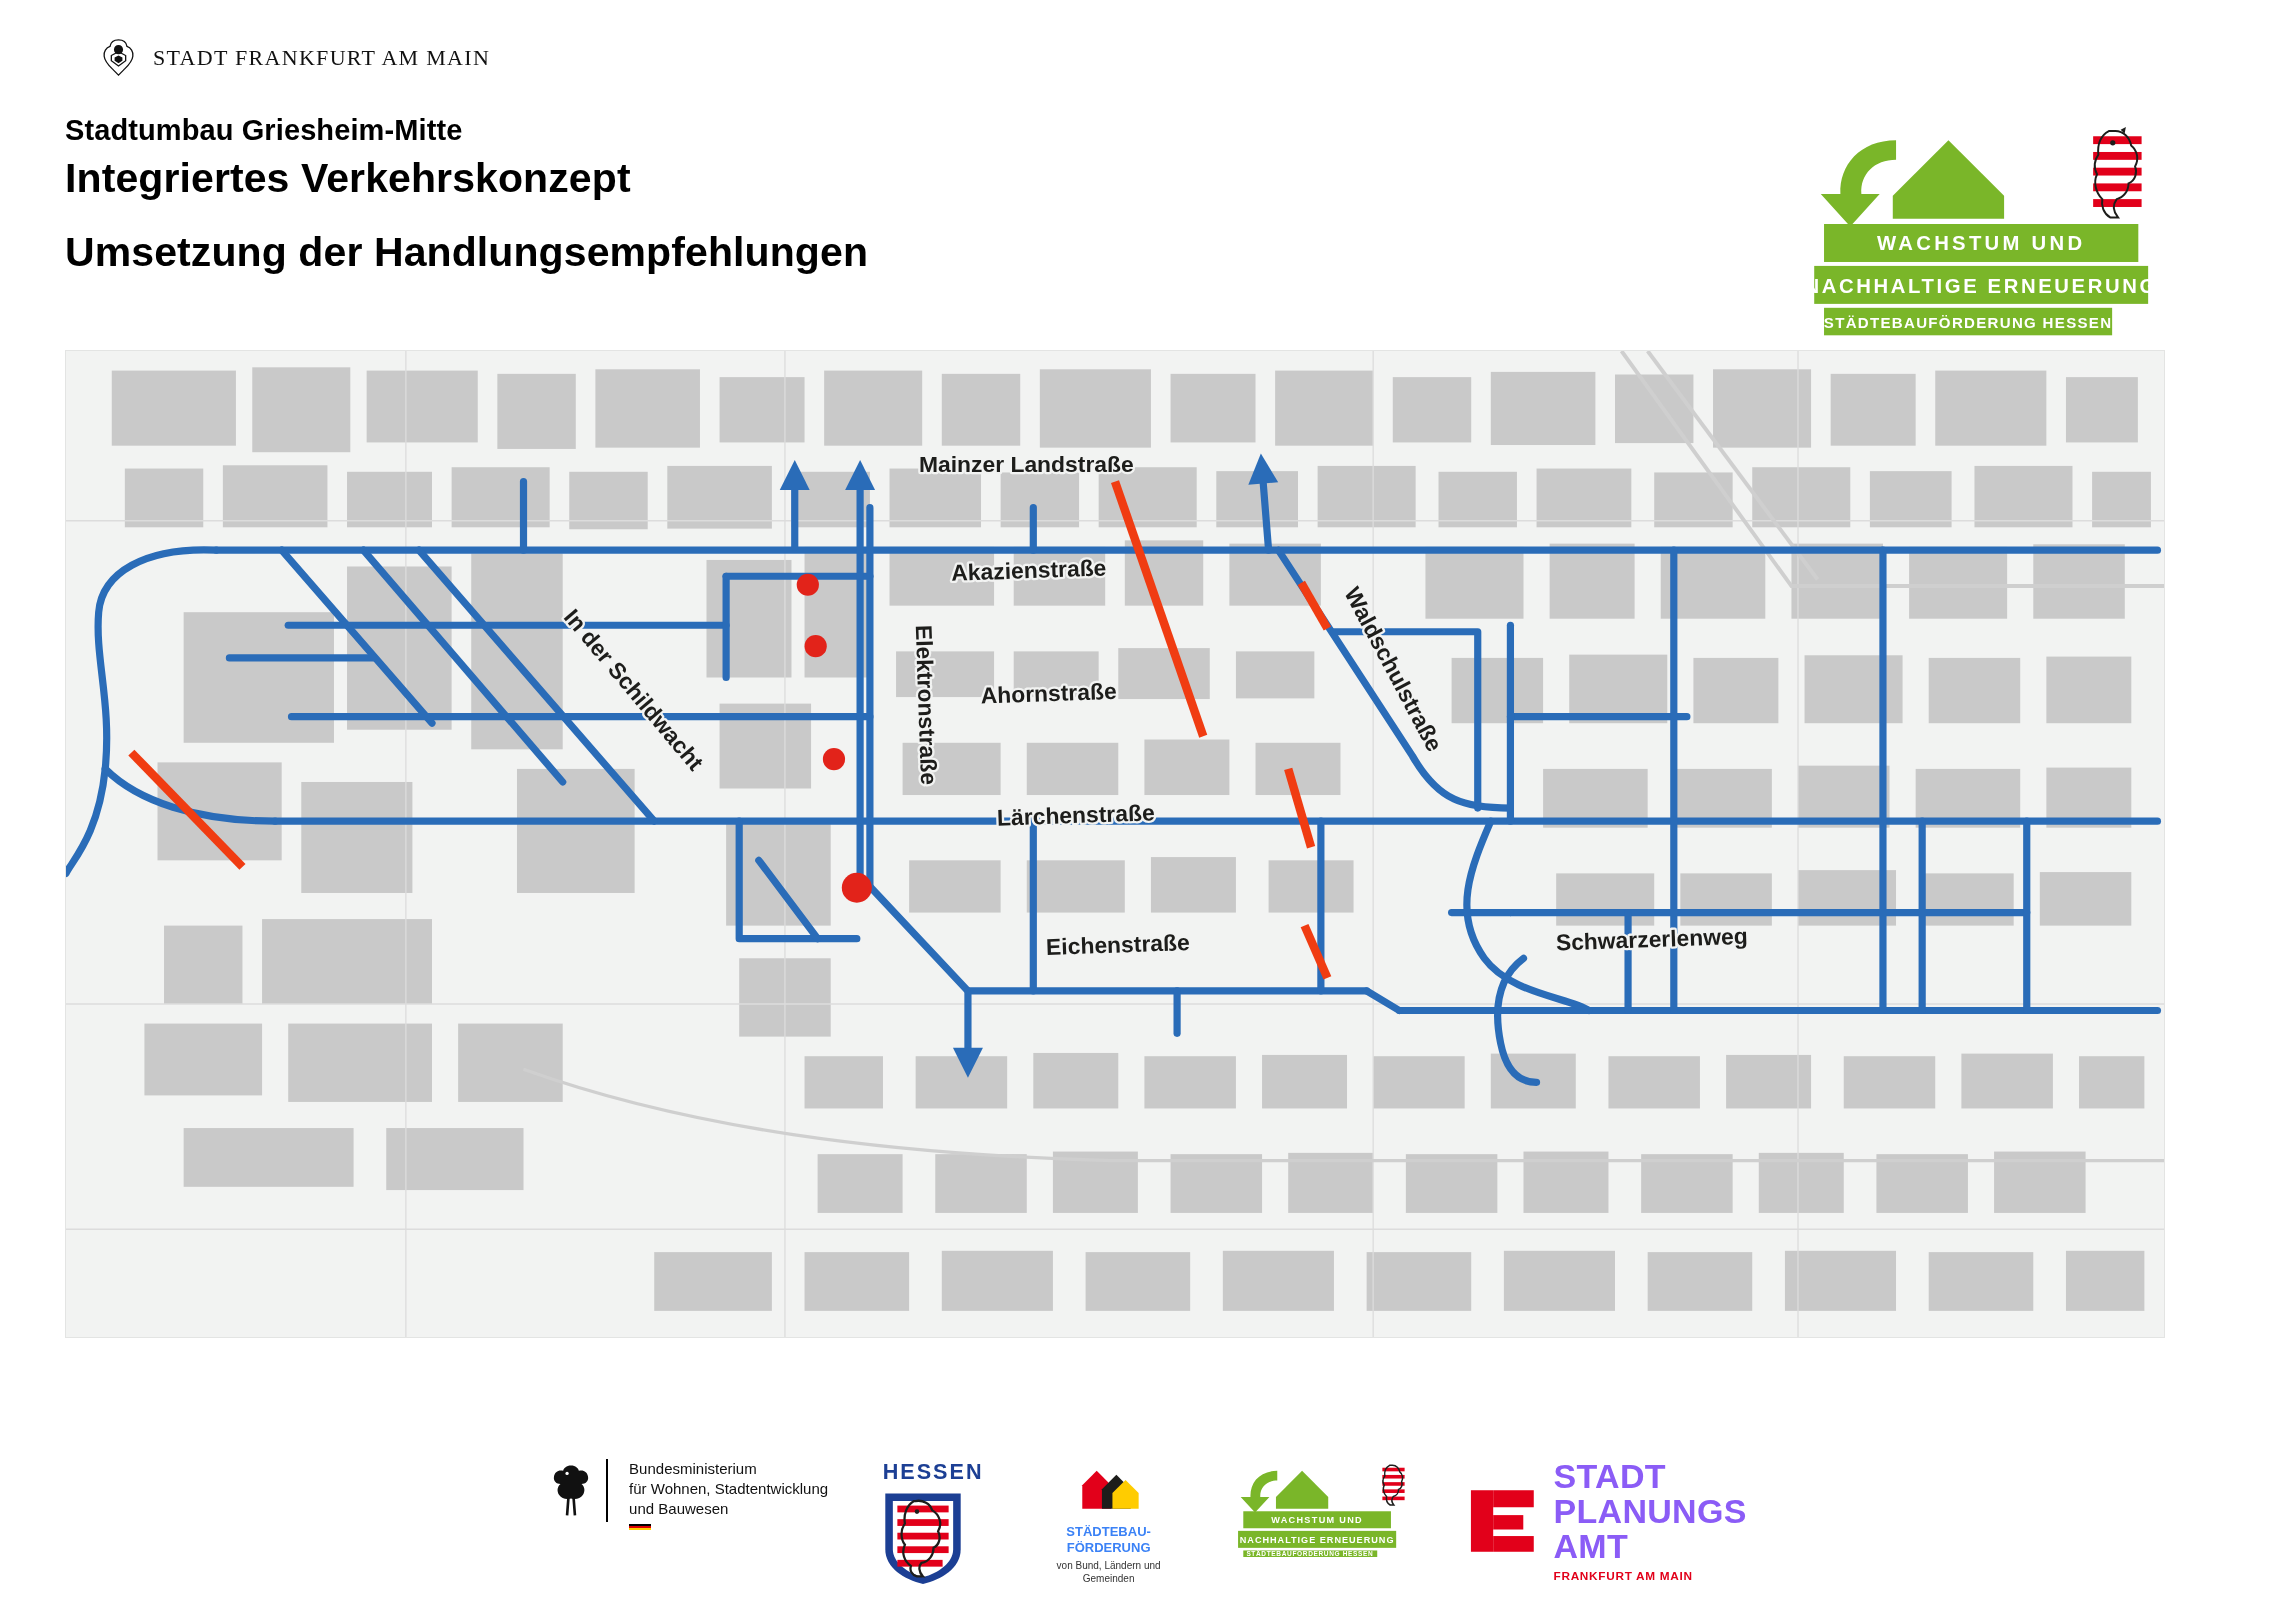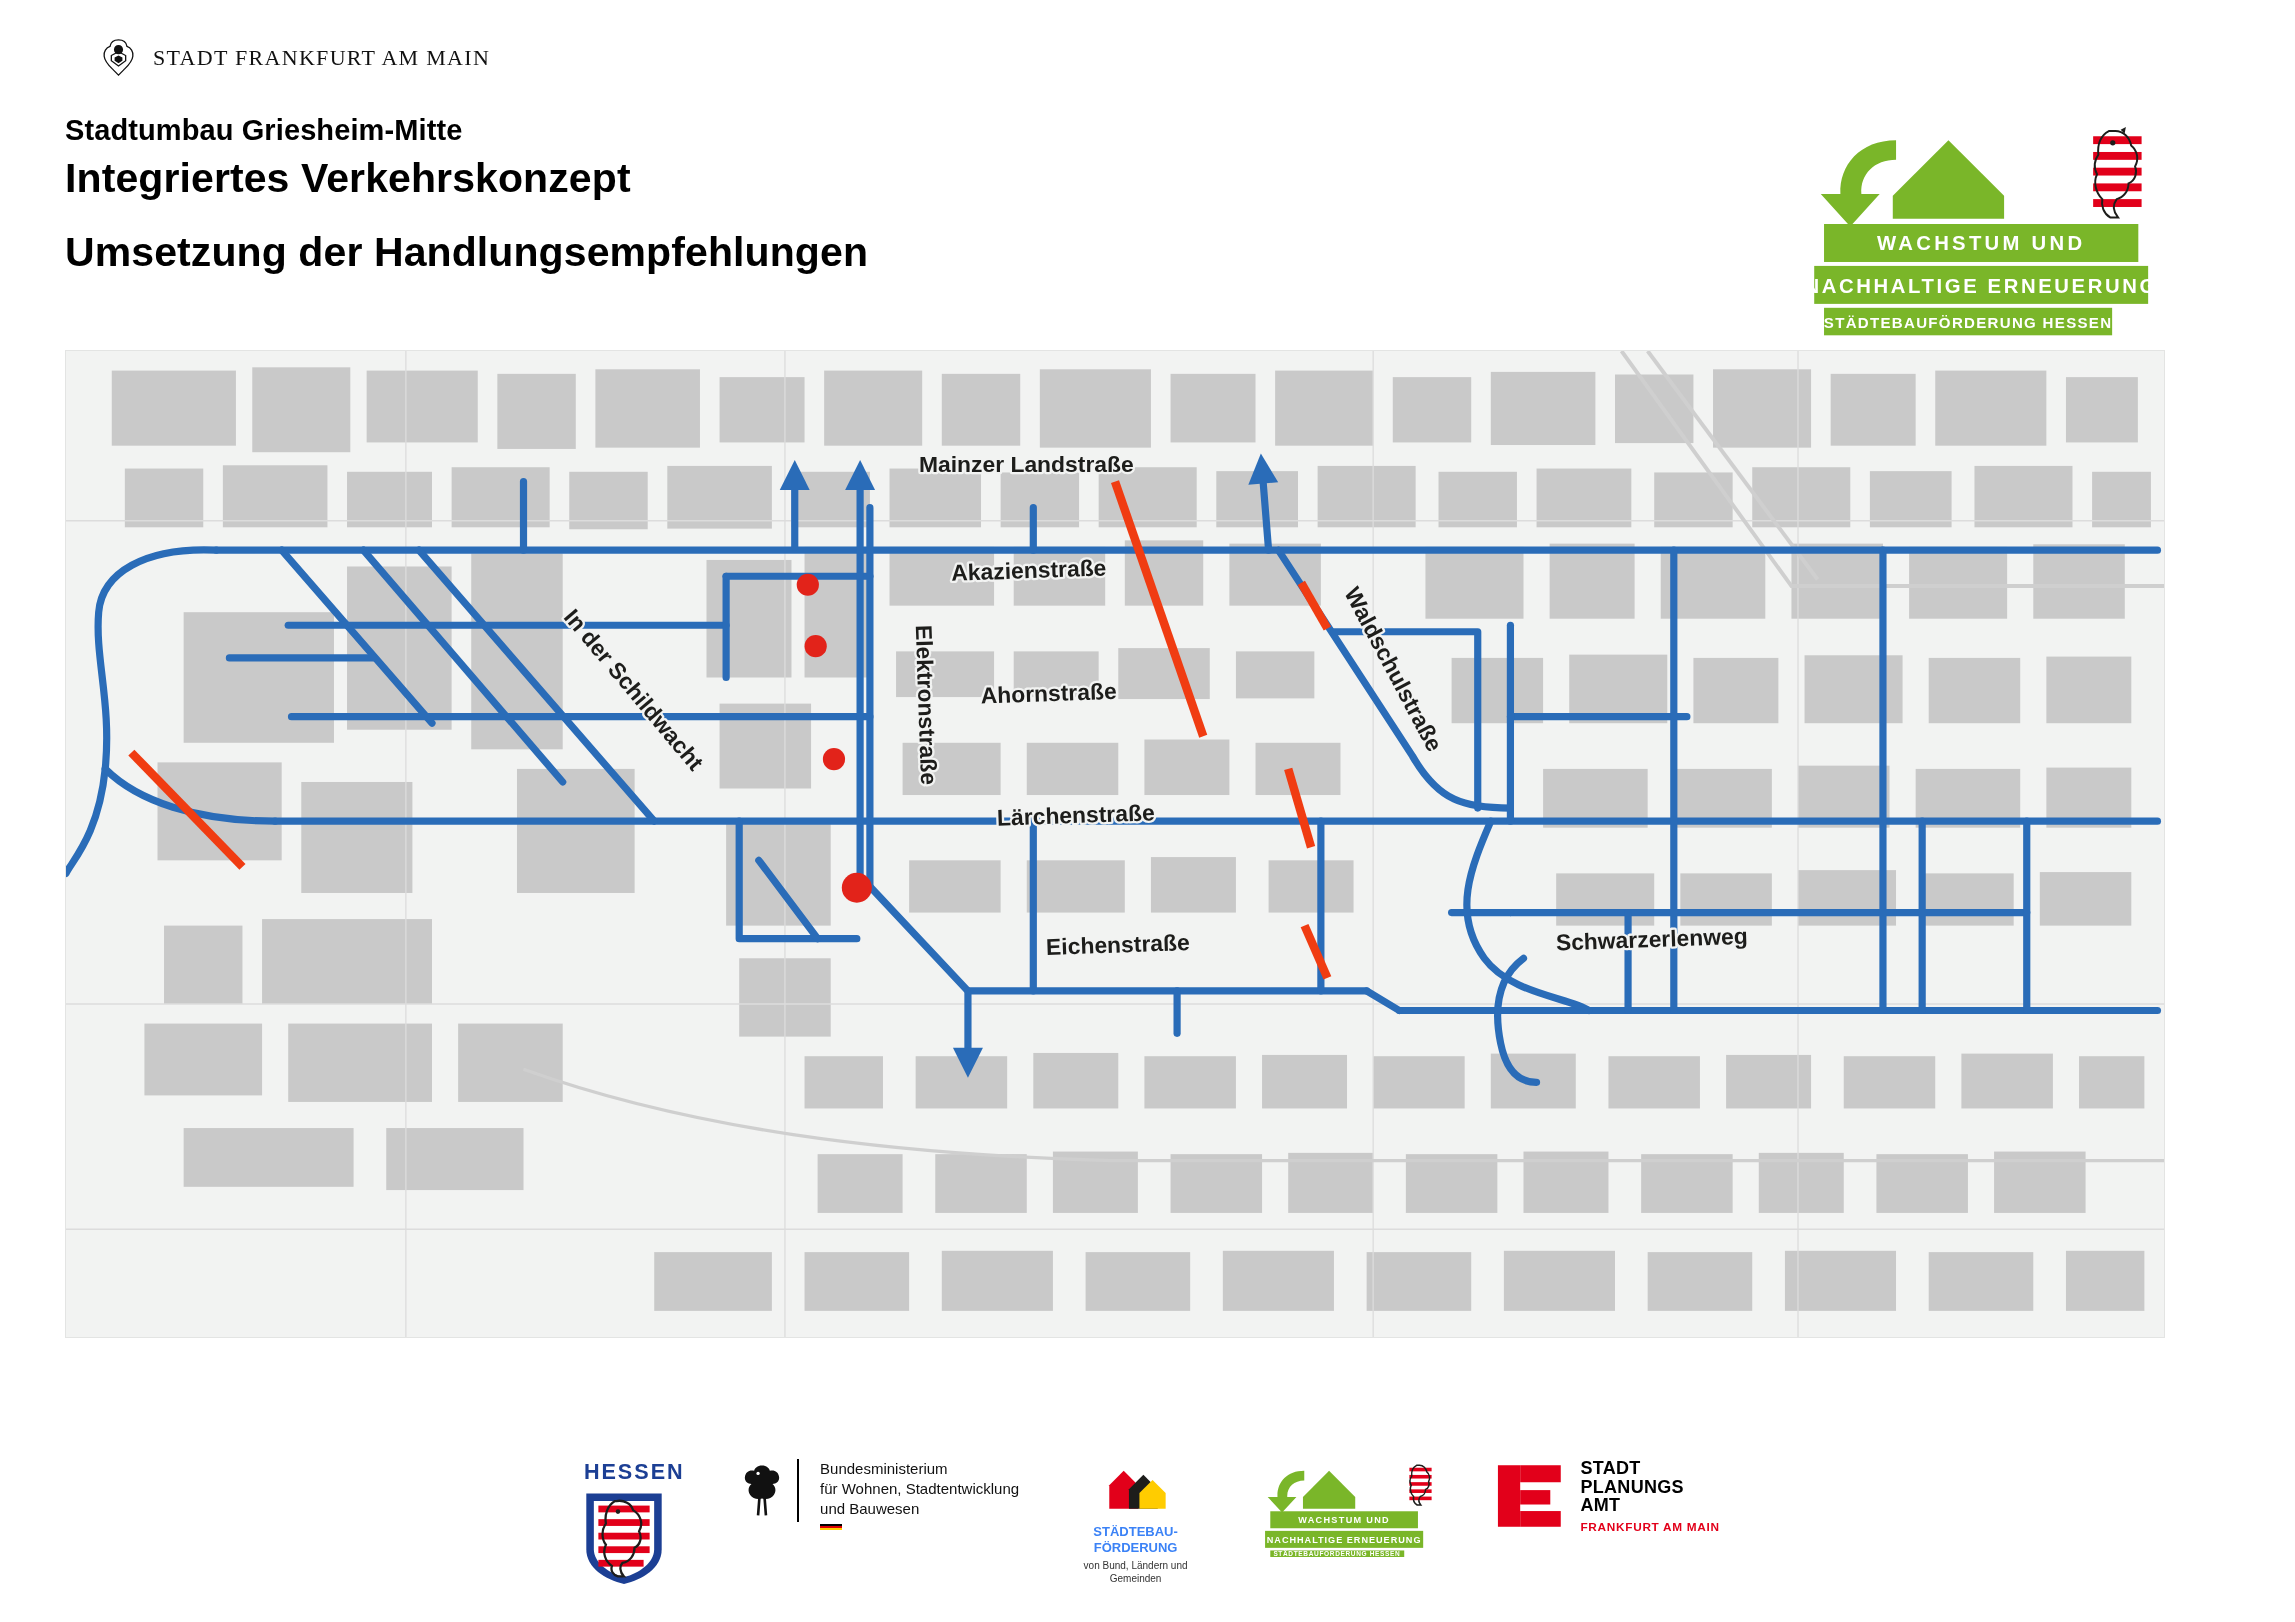--- a/index.html
+++ b/index.html
@@ -134,21 +134,21 @@
     font-size: 13px; font-weight: bold; line-height: 1.22; color: #3b82f6; margin-top: 3.9px;
   }
   .staedtebau .sb-sub {
     font-size: 10px; line-height: 1.25; color: #333; margin-top: 4.6px;
   }
 
   .wachstum-small { width: 196px; height: 98px; }
 
   .stadtplanungsamt { display: flex; align-items: center; gap: 14.4px; }
   .stadtplanungsamt .spa-txt {
-    font-size: 18px; font-weight: bold; line-height: 1.03; color: #000000; letter-spacing: 0.3px;
+    font-size: 34px; font-weight: bold; line-height: 1.03; color: #8b5cf6; letter-spacing: 0.3px;
   }
   .stadtplanungsamt .spa-sub {
     font-size: 11.8px; font-weight: bold; color: #e2001a; margin-top: 5.2px; letter-spacing: 0.7px;
   }
 </style>
 </head>
 <body>
 
 <div id="city-logo">
   <svg class="crest" viewBox="0 0 66 66">
@@ -449,52 +449,52 @@
       <text class="street-label" x="2280" y="918" transform="rotate(-2 2280 918)">Schwarzerlenweg</text>
       <text class="street-label" x="760" y="408" transform="rotate(50 760 408)">In der Schildwacht</text>
       <text class="street-label" x="1300" y="420" transform="rotate(88 1300 420)">Elektronstraße</text>
       <text class="street-label" x="1955" y="370" transform="rotate(62 1955 370)">Waldschulstraße</text>
     </g>
   </svg>
 </div>
 
 <div id="footer">
 
+  <div class="logo-item bmwsb">
+    <svg class="eagle" viewBox="0 0 70 96">
+      <path d="M35 10 C28 10 24 14 23 18 C16 16 10 20 9 27 C8 34 13 38 19 38 C14 42 13 49 17 55 C21 61 29 62 35 60 C41 62 49 61 53 55 C57 49 56 42 51 38 C57 38 62 34 61 27 C60 20 54 16 47 18 C46 14 42 10 35 10 Z" fill="#111"></path>
+      <path d="M31 60 L29 86 M39 60 L41 86" stroke="#111" stroke-width="4"></path>
+      <circle cx="29" cy="22" r="2.5" fill="#fff"></circle>
+    </svg>
+    <div class="divider"></div>
+    <div>
+      <div class="txt">
+        <div>Bundesministerium</div>
+        <div>für Wohnen, Stadtentwicklung</div>
+        <div>und Bauwesen</div>
+      </div>
+      <div class="flag"></div>
+    </div>
+  </div>
+
   <div class="logo-item hessen-logo">
     <div class="hname">HESSEN</div>
     <svg viewBox="0 0 120 130" width="98" height="98">
       <path d="M10 6 H110 V80 C110 105 85 120 60 126 C35 120 10 105 10 80 Z" fill="#1c3f94"></path>
       <path d="M20 16 H100 V80 C100 98 80 112 60 117 C40 112 20 98 20 80 Z" fill="#ffffff"></path>
       <g>
         <rect x="26" y="22" width="68" height="9" fill="#e2001a"></rect>
         <rect x="26" y="40" width="68" height="9" fill="#e2001a"></rect>
         <rect x="26" y="58" width="68" height="9" fill="#e2001a"></rect>
         <rect x="26" y="76" width="68" height="9" fill="#e2001a"></rect>
         <rect x="26" y="94" width="60" height="9" fill="#e2001a"></rect>
       </g>
       <path d="M48 16 C38 22 34 34 36 46 C30 54 30 66 36 74 C31 84 35 96 44 102 C42 108 45 114 52 116 L60 116 C54 110 54 102 58 98 C68 96 74 88 74 78 C82 74 84 64 80 56 C86 46 82 34 72 28 C70 20 60 14 50 16 Z" fill="none" stroke="#1d1d1b" stroke-width="3"></path>
       <circle cx="52" cy="30" r="3" fill="#1d1d1b"></circle>
     </svg>
-  </div>
-
-  <div class="logo-item bmwsb">
-    <svg class="eagle" viewBox="0 0 70 96">
-      <path d="M35 10 C28 10 24 14 23 18 C16 16 10 20 9 27 C8 34 13 38 19 38 C14 42 13 49 17 55 C21 61 29 62 35 60 C41 62 49 61 53 55 C57 49 56 42 51 38 C57 38 62 34 61 27 C60 20 54 16 47 18 C46 14 42 10 35 10 Z" fill="#111"></path>
-      <path d="M31 60 L29 86 M39 60 L41 86" stroke="#111" stroke-width="4"></path>
-      <circle cx="29" cy="22" r="2.5" fill="#fff"></circle>
-    </svg>
-    <div class="divider"></div>
-    <div>
-      <div class="txt">
-        <div>Bundesministerium</div>
-        <div>für Wohnen, Stadtentwicklung</div>
-        <div>und Bauwesen</div>
-      </div>
-      <div class="flag"></div>
-    </div>
   </div>
 
   <div class="logo-item staedtebau">
     <svg viewBox="0 0 120 90" width="79" height="59">
       <path d="M20 40 L42 18 L64 40 L64 76 L20 76 Z" fill="#e2001a"></path>
       <path d="M50 46 L72 24 L94 46 L94 76 L50 76 Z" fill="#1d1d1b"></path>
       <path d="M66 52 L86 32 L106 52 L106 76 L66 76 Z" fill="#ffcc00"></path>
     </svg>
     <div class="sb-txt">
       <div>STÄDTEBAU-</div>

